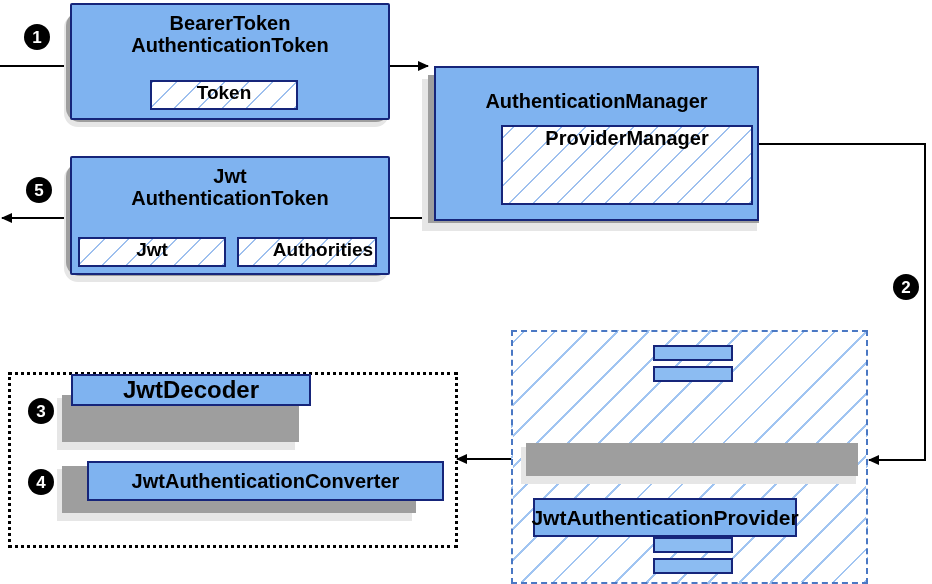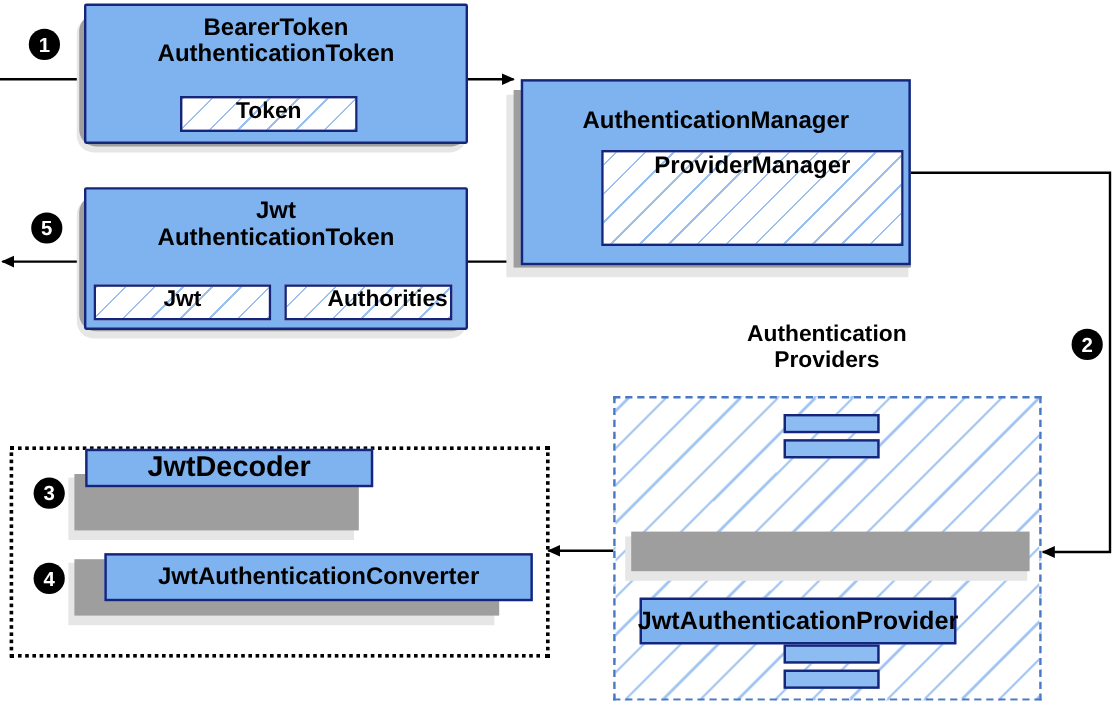--- a/index.html
+++ b/index.html
@@ -156,24 +156,20 @@
 
     <polyline points="759,144 925,144 925,460 869,460" fill="none" stroke="#000" stroke-width="2" marker-end="url(#arrow-l)"></polyline>
 
     <line x1="519" y1="459" x2="457" y2="459" stroke="#000" stroke-width="2" marker-end="url(#arrow-l)"></line>
 
     <line x1="694" y1="439" x2="694" y2="381" stroke="#000" stroke-width="4" marker-start="url(#arrow-dn)" marker-end="url(#arrow-up)"></line>
 
     <line x1="694" y1="484" x2="694" y2="537" stroke="#000" stroke-width="4" marker-start="url(#arrow-up)" marker-end="url(#arrow-dn)"></line>
   </svg>
 
-  <div class="group-title" style="left:604px; top:268px; width:170px; font-size:19px;">
-    <div>Authentication</div>
-    <div>Providers</div>
-  </div>
 
   <div class="group-hatched" style="left:511px; top:330px; width:357px; height:254px;"></div>
 
   <div class="bar" style="left:653px; top:345px; width:80px; height:16px;"></div>
   <div class="bar" style="left:653px; top:366px; width:80px; height:16px;"></div>
 
   <div class="bar" style="left:653px; top:537px; width:80px; height:16px;"></div>
   <div class="bar" style="left:653px; top:558px; width:80px; height:16px;"></div>
 
   <div class="shadow-light" style="left:521px; top:447px; width:335px; height:37px;"></div>

